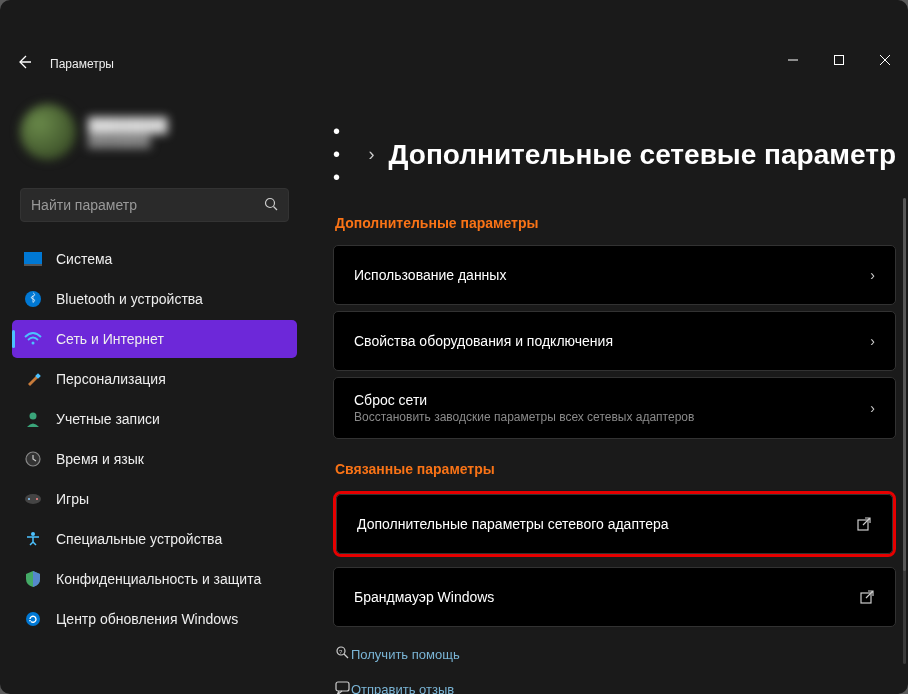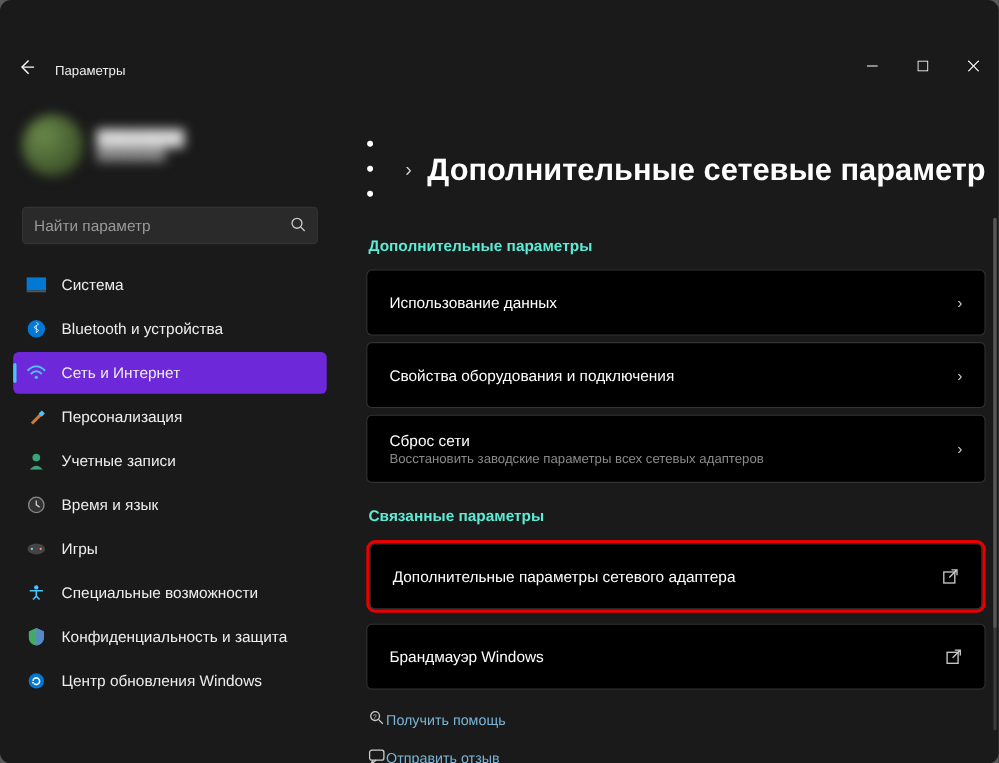--- a/index.html
+++ b/index.html
@@ -40,21 +40,21 @@
   .nav-item.active { background:#6d28d9; position:relative;}
   .nav-item.active::before {
     content:""; position:absolute; left:0px; top:10px; bottom:10px; width:3px; background:#4cc2ff; border-radius:2px;
   }
   .nav-icon { width:18px; height:18px; display:flex; align-items:center; justify-content:center; flex-shrink:0;}
   .main { flex:1; padding: 20px 12px 20px 28px; overflow:hidden; position:relative;}
   .breadcrumb { display:flex; align-items:center; gap:14px; margin-top:22px; margin-bottom:26px;}
   .bc-dots { font-size:20px; letter-spacing:2px; color:#fff; cursor:pointer;}
   .bc-sep { font-size:18px; color:#ccc;}
   .bc-title { font-size:28px; font-weight:600; white-space:nowrap;}
-  .section-head { font-size:14px; font-weight:600; color:#5eead4; margin:8px 0 14px 2px;}
+  .section-head { font-size:14px; font-weight:600; color:#f97316; margin:8px 0 14px 2px;}
   .card {
     background:#000000; border:1px solid #323232; border-radius:5px; min-height:60px;
     display:flex; align-items:center; justify-content:space-between; padding:0 20px; margin-bottom:6px;
     cursor:pointer;
   }
   .card-text { display:flex; flex-direction:column; gap:2px; padding:14px 0;}
   .card-title { font-size:14px; color:#fff;}
   .card-sub { font-size:12px; color:#8a8a8a;}
   .chev { color:#ccc; font-size:14px;}
   .ext-icon { width:16px; height:16px;}
@@ -187,21 +187,21 @@
             </span>
           <span>Игры</span>
         </div>
         <div class="nav-item">
           <span class="nav-icon">
               <svg width="16" height="16">
                 <circle cx="8" cy="3" r="2" fill="#4cc2ff"></circle>
                 <path d="M2 6h12M8 6v5M5 14l3-3 3 3" stroke="#4cc2ff" stroke-width="1.5" fill="none"></path>
               </svg>
             </span>
-          <span>Специальные возможности</span>
+          <span>Специальные устройства</span>
         </div>
         <div class="nav-item">
           <span class="nav-icon">
               <svg width="14" height="16">
                 <path d="M7 0 L14 3 V8 Q14 14 7 16 Q0 14 0 8 V3 Z" fill="#4a6"></path>
                 <path d="M7 0 L14 3 V8 Q14 14 7 16 V0" fill="#58c"></path>
               </svg>
             </span>
           <span>Конфиденциальность и защита</span>
         </div>

